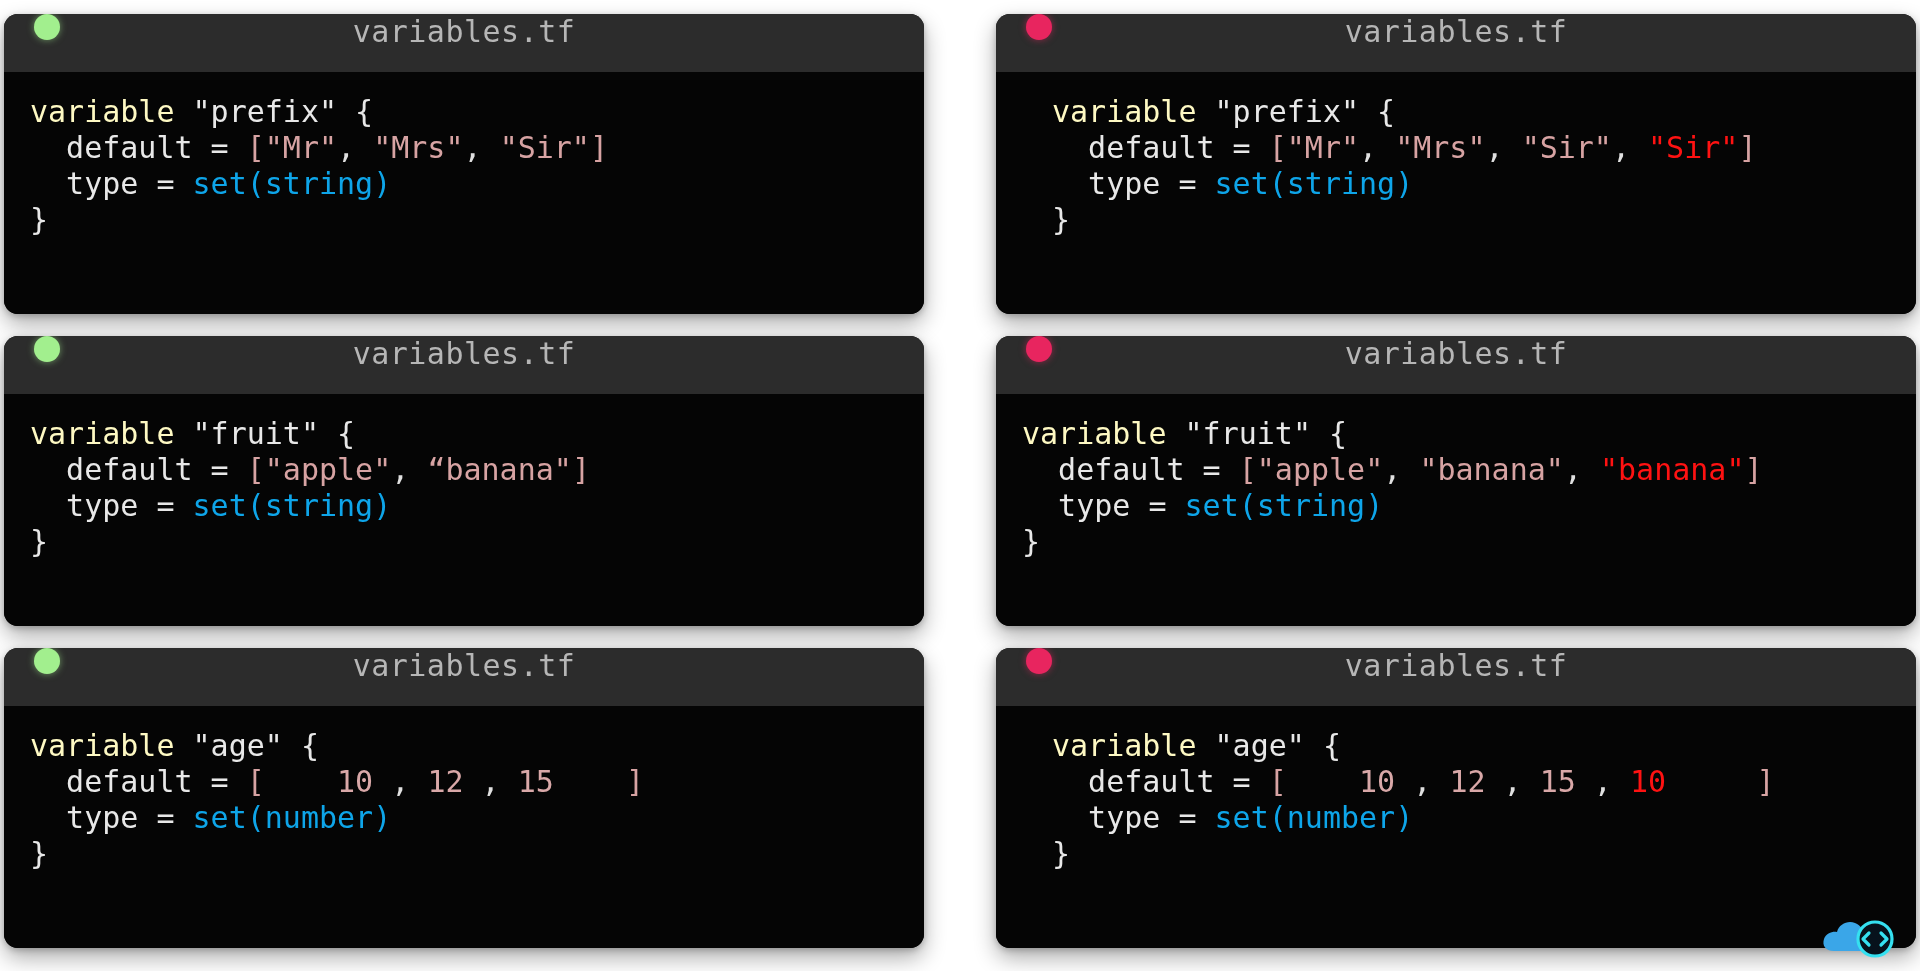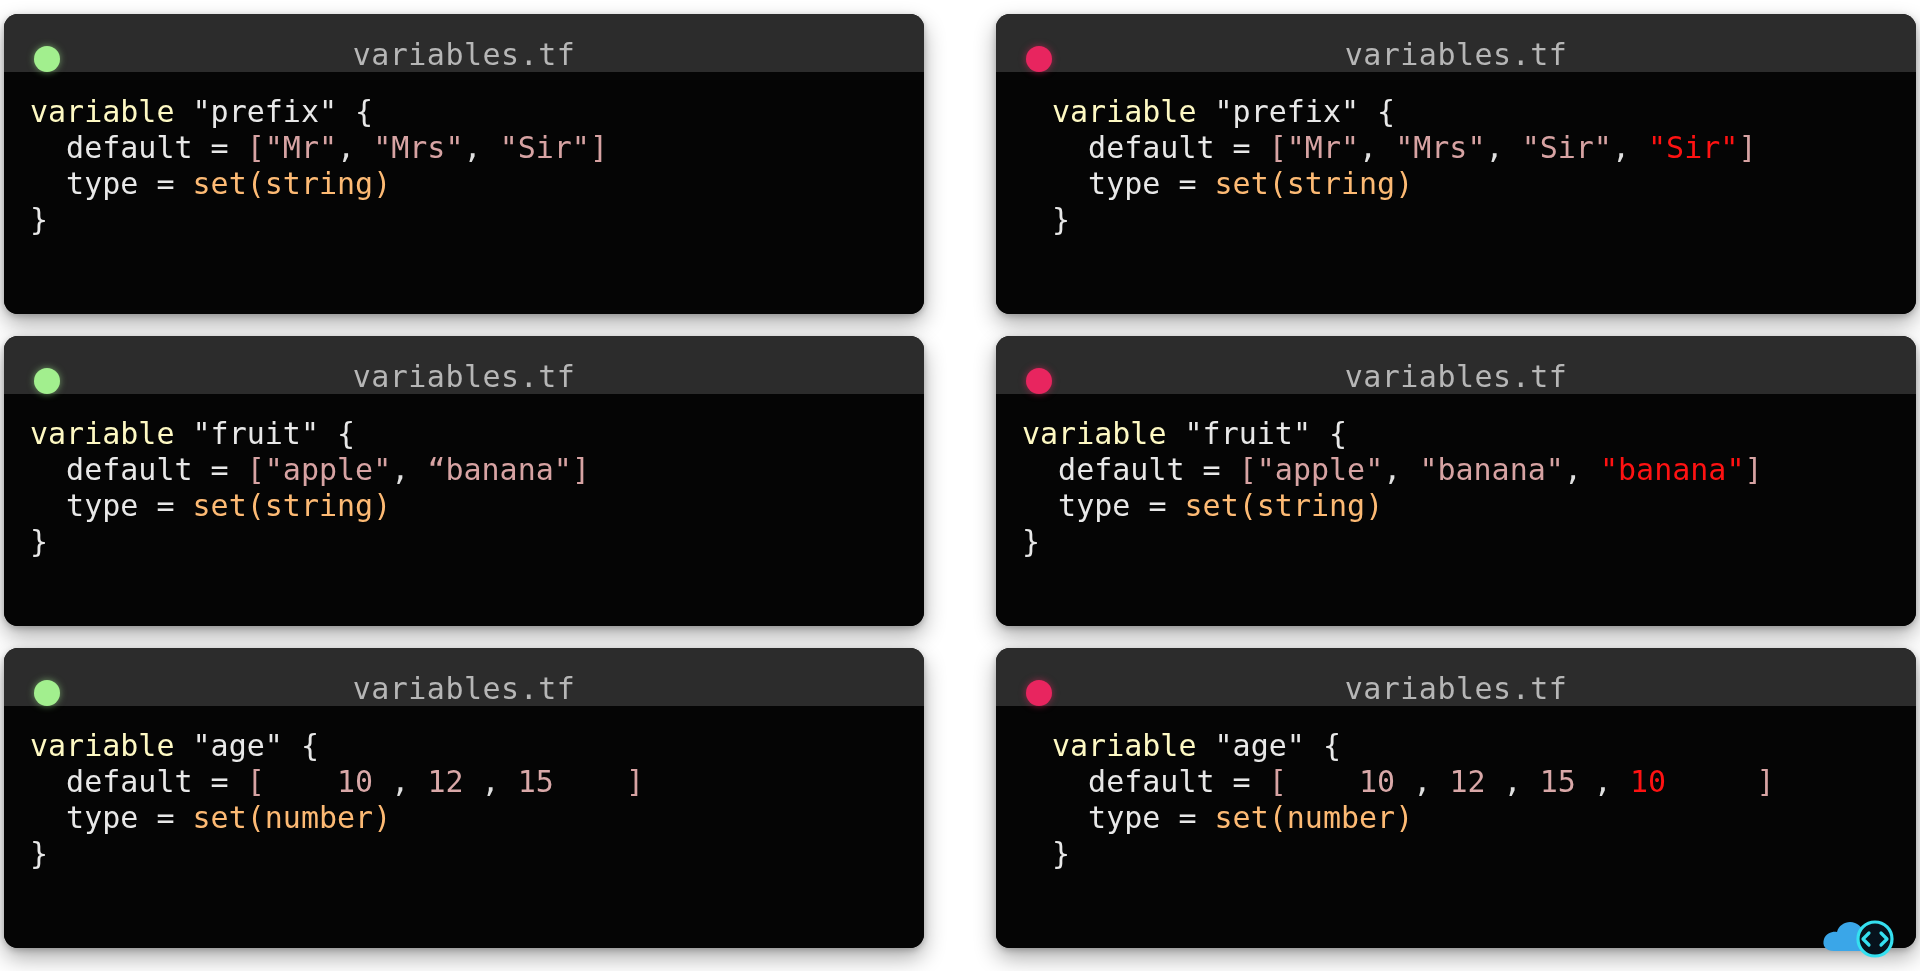--- a/index.html
+++ b/index.html
@@ -33,21 +33,21 @@
     background: #050505;
     box-shadow: 0 10px 22px rgba(0,0,0,0.32), 0 2px 6px rgba(0,0,0,0.22);
     display: flex;
     flex-direction: column;
   }
   .card-header {
     height: 58px;
     flex: 0 0 58px;
     background: #2c2c2c;
     display: flex;
-    align-items: flex-end;
+    align-items: flex-start;
     position: relative;
     padding: 0 18px;
   }
   .status-dot {
     width: 26px; height: 26px;
     border-radius: 50%;
     flex: 0 0 26px;
     margin-left: 12px;
   }
   .status-dot.ok   { background: #a2ef8e; box-shadow: 0 0 7px rgba(162,239,142,0.55); }
@@ -72,21 +72,21 @@
     white-space: pre;
     overflow: hidden;
   }
   .card-body.indented { padding-left: 56px; }
   .code-line { display: block; height: 36px; }
 
   
   .tok-kw    { color: #fef9c3; }
   .tok-plain { color: #e8e8e8; }
   .tok-str   { color: #d7a3a3; }
-  .tok-fn    { color: #fdba74; }
+  .tok-fn    { color: #0ea5e9; }
   .tok-num   { color: #d9a8a8; }
   .tok-err   { color: #ff1212; }
   .tok-punc  { color: #e0e0e0; }
   .tok-brk   { color: #d7a3a3; }
 
   
   #watermark {
     position: absolute;
     right: 22px;
     bottom: 8px;

